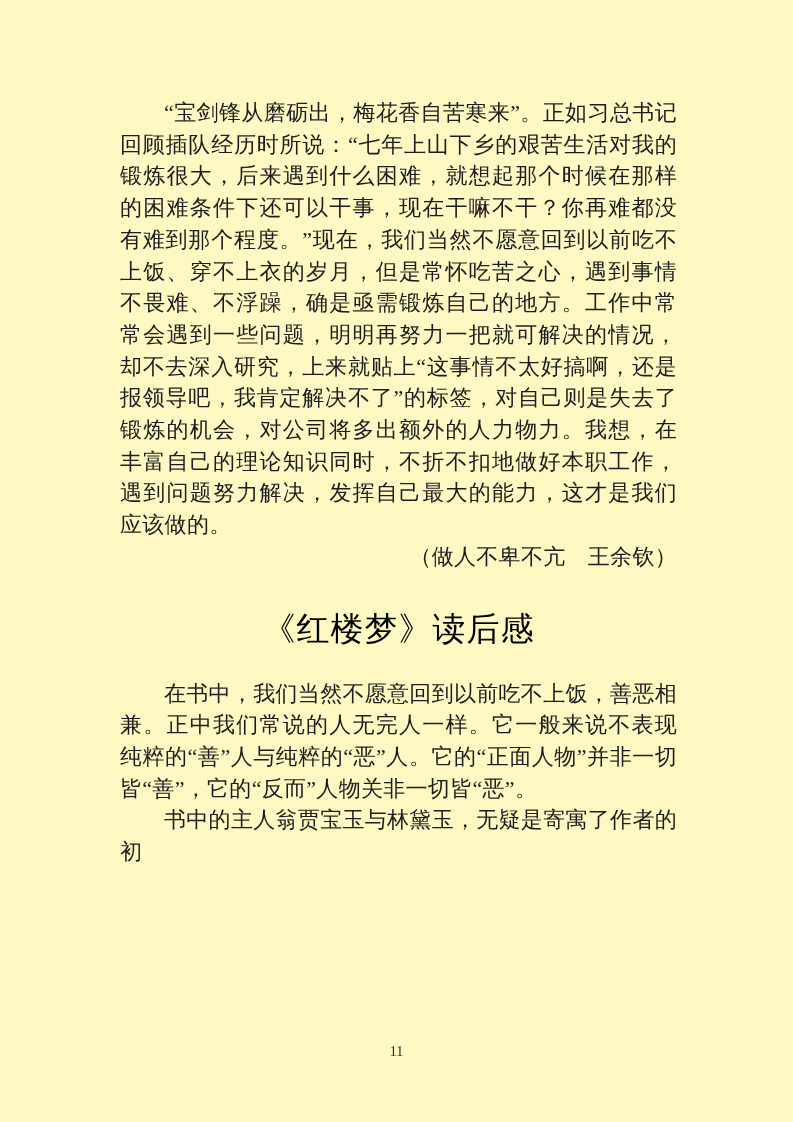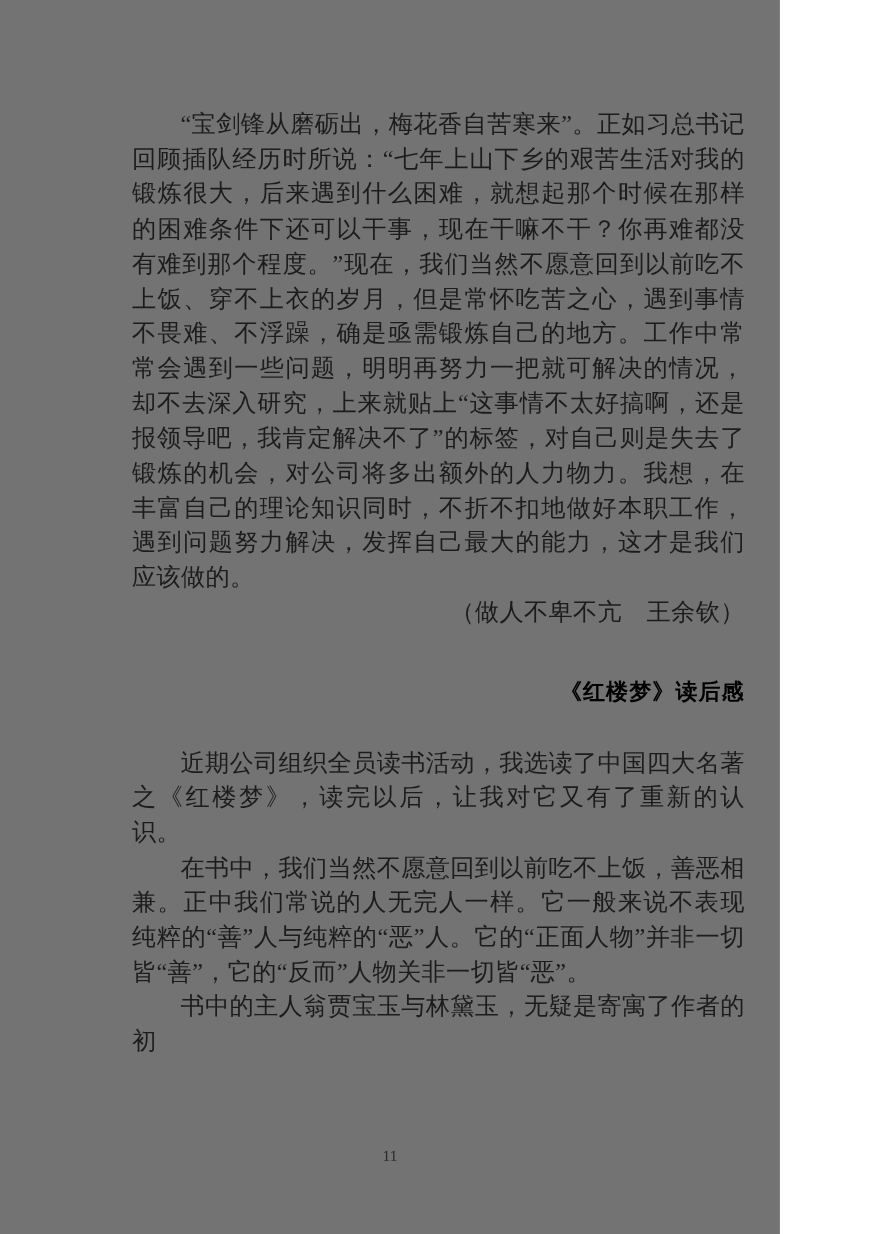--- a/index.html
+++ b/index.html
@@ -2,23 +2,23 @@
 <html><head>
 <meta charset="utf-8">
 <style>
   html, body {
     margin: 0;
     padding: 0;
     background: #ffffff;
   }
   .page {
     position: relative;
-    width: 709px;
+    width: 793px;
     height: 1122px;
-    background: #737373;
+    background: #fef9c3;
     font-family: "Liberation Serif", serif;
     color: #1c1c1c;
     overflow: hidden;
   }
   .text-block {
     position: absolute;
     left: 120px;
     top: 97px;
     width: 557px;
   }
@@ -34,24 +34,24 @@
   }
   .signature-line {
     margin: 0;
     font-size: 22px;
     line-height: 31.7px;
     text-align: right;
     letter-spacing: 0.3px;
   }
   .essay-title {
     margin: 35px 0 28px 0;
-    font-size: 20px;
+    font-size: 33px;
     line-height: 42px;
-    font-weight: bold;
-    text-align: right;
+    font-weight: normal;
+    text-align: center;
     color: #000000;
     letter-spacing: 1px;
     font-family: "Liberation Sans", sans-serif;
   }
   .page-number {
     position: absolute;
     left: 0;
     right: 0;
     bottom: 62px;
     text-align: center;
@@ -67,21 +67,20 @@
 <div class="page">
   <div class="text-block">
 
     <p class="body-para">“宝剑锋从磨砺出，梅花香自苦寒来”。正如习总书记回顾插队经历时所说：“七年上山下乡的艰苦生活对我的锻炼很大，后来遇到什么困难，就想起那个时候在那样的困难条件下还可以干事，现在干嘛不干？你再难都没有难到那个程度。”现在，我们当然不愿意回到以前吃不上饭、穿不上衣的岁月，但是常怀吃苦之心，遇到事情不畏难、不浮躁，确是亟需锻炼自己的地方。工作中常常会遇到一些问题，明明再努力一把就可解决的情况，却不去深入研究，上来就贴上“这事情不太好搞啊，还是报领导吧，我肯定解决不了”的标签，对自己则是失去了锻炼的机会，对公司将多出额外的人力物力。我想，在丰富自己的理论知识同时，不折不扣地做好本职工作，遇到问题努力解决，发挥自己最大的能力，这才是我们应该做的。</p>
 
 
     <p class="signature-line">（做人不卑不亢　王余钦）</p>
 
     <h1 class="essay-title">《红楼梦》读后感</h1>
 
-    <p class="body-para">近期公司组织全员读书活动，我选读了中国四大名著之《红楼梦》，读完以后，让我对它又有了重新的认识。</p>
 
     <p class="body-para">在书中，我们当然不愿意回到以前吃不上饭，善恶相兼。正中我们常说的人无完人一样。它一般来说不表现纯粹的“善”人与纯粹的“恶”人。它的“正面人物”并非一切皆“善”，它的“反而”人物关非一切皆“恶”。</p>
 
     <p class="body-para">书中的主人翁贾宝玉与林黛玉，无疑是寄寓了作者的初</p>
 
   </div>
 
   <div class="page-number">11</div>
 </div>
 

